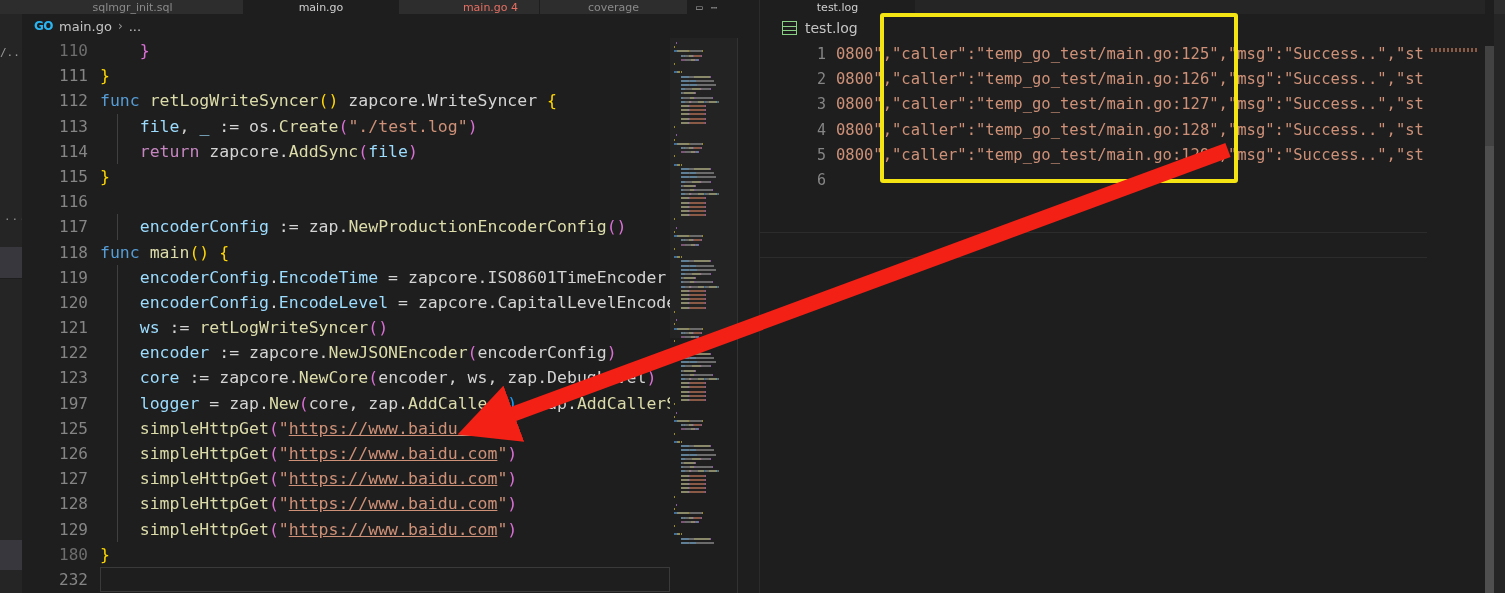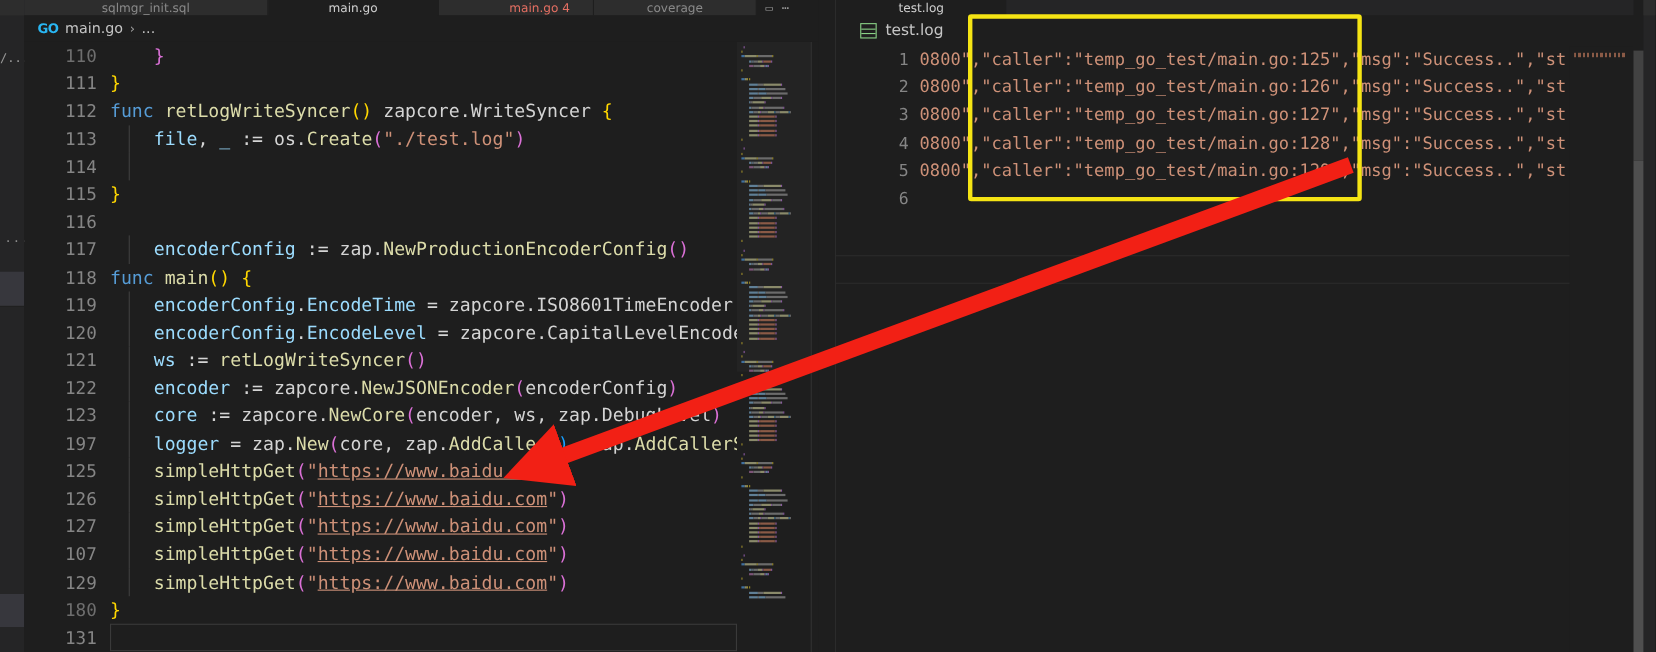--- a/index.html
+++ b/index.html
@@ -196,31 +196,31 @@
         <div class="crow"><span class="lnum">118</span></div>
         <div class="crow"><span class="lnum">119</span></div>
         <div class="crow"><span class="lnum">120</span></div>
         <div class="crow"><span class="lnum">121</span></div>
         <div class="crow"><span class="lnum">122</span></div>
         <div class="crow"><span class="lnum">123</span></div>
         <div class="crow"><span class="lnum">197</span></div>
         <div class="crow"><span class="lnum">125</span></div>
         <div class="crow"><span class="lnum">126</span></div>
         <div class="crow"><span class="lnum">127</span></div>
-        <div class="crow"><span class="lnum">107</span></div>
+        <div class="crow"><span class="lnum">128</span></div>
         <div class="crow"><span class="lnum">129</span></div>
         <div class="crow"><span class="lnum dim">180</span></div>
-        <div class="crow"><span class="lnum">131</span></div>
+        <div class="crow"><span class="lnum">232</span></div>
       </div>
     <div class="code-col" id="codecol">
         <div class="crow"><span class="ctext"><span class="t-plain">    </span><span class="t-paren">}</span></span></div>
         <div class="crow"><span class="ctext"><span class="t-paren2">}</span></span></div>
         <div class="crow"><span class="ctext"><span class="t-kw">func </span><span class="t-fn">retLogWriteSyncer</span><span class="t-paren2">()</span><span class="t-plain"> zapcore.WriteSyncer </span><span class="t-paren2">{</span></span></div>
         <div class="crow"><div class="indent-guide"></div><span class="ctext"><span class="t-plain">    </span><span class="t-var">file</span><span class="t-plain">, </span><span class="t-var">_</span><span class="t-plain"> := os.</span><span class="t-fn">Create</span><span class="t-paren">(</span><span class="t-str">"./test.log"</span><span class="t-paren">)</span></span></div>
-        <div class="crow"><div class="indent-guide"></div></div>
+        <div class="crow"><div class="indent-guide"></div><span class="ctext"><span class="t-plain">    </span><span class="t-ctl">return</span><span class="t-plain"> zapcore.</span><span class="t-fn">AddSync</span><span class="t-paren">(</span><span class="t-var">file</span><span class="t-paren">)</span></span></div>
         <div class="crow"><span class="ctext"><span class="t-paren2">}</span></span></div>
         <div class="crow"><span class="ctext"></span></div>
         <div class="crow"><div class="indent-guide"></div><span class="ctext"><span class="t-plain">    </span><span class="t-var">encoderConfig</span><span class="t-plain"> := zap.</span><span class="t-fn">NewProductionEncoderConfig</span><span class="t-paren">()</span></span></div>
         <div class="crow"><span class="ctext"><span class="t-kw">func </span><span class="t-fn">main</span><span class="t-paren2">()</span><span class="t-plain"> </span><span class="t-paren2">{</span></span></div>
         <div class="crow"><div class="indent-guide"></div><span class="ctext"><span class="t-plain">    </span><span class="t-var">encoderConfig</span><span class="t-plain">.</span><span class="t-var">EncodeTime</span><span class="t-plain"> = zapcore.ISO8601TimeEncoder</span></span></div>
         <div class="crow"><div class="indent-guide"></div><span class="ctext"><span class="t-plain">    </span><span class="t-var">encoderConfig</span><span class="t-plain">.</span><span class="t-var">EncodeLevel</span><span class="t-plain"> = zapcore.CapitalLevelEncoder</span></span></div>
         <div class="crow"><div class="indent-guide"></div><span class="ctext"><span class="t-plain">    </span><span class="t-var">ws</span><span class="t-plain"> := </span><span class="t-fn">retLogWriteSyncer</span><span class="t-paren">()</span></span></div>
         <div class="crow"><div class="indent-guide"></div><span class="ctext"><span class="t-plain">    </span><span class="t-var">encoder</span><span class="t-plain"> := zapcore.</span><span class="t-fn">NewJSONEncoder</span><span class="t-paren">(</span><span class="t-plain">encoderConfig</span><span class="t-paren">)</span></span></div>
         <div class="crow"><div class="indent-guide"></div><span class="ctext"><span class="t-plain">    </span><span class="t-var">core</span><span class="t-plain"> := zapcore.</span><span class="t-fn">NewCore</span><span class="t-paren">(</span><span class="t-plain">encoder, ws, zap.DebugLevel</span><span class="t-paren">)</span></span></div>
         <div class="crow"><div class="indent-guide"></div><span class="ctext"><span class="t-plain">    </span><span class="t-var">logger</span><span class="t-plain"> = zap.</span><span class="t-fn">New</span><span class="t-paren">(</span><span class="t-plain">core, zap.</span><span class="t-fn">AddCaller</span><span class="t-paren3">()</span><span class="t-plain">, zap.</span><span class="t-fn">AddCallerSkip</span></span></div>

